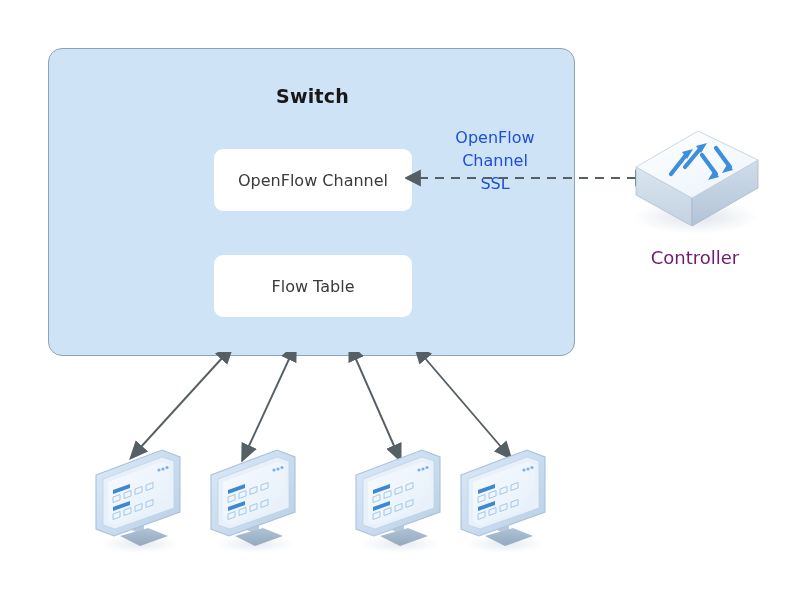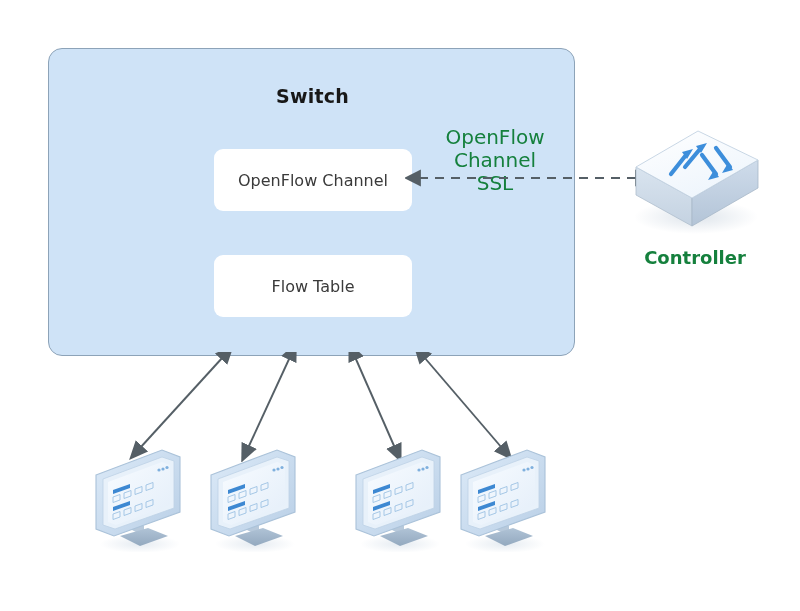--- a/index.html
+++ b/index.html
@@ -62,38 +62,38 @@
   .inner-box.channel { top: 100px; }
   .inner-box.flowtable { top: 206px; }
 
   
   .proto-label {
     position: absolute;
     left: 428px;
     top: 126px;
     width: 134px;
     text-align: center;
-    font-size: 20px;
-    color: #15803d;
+    font-size: 16px;
+    color: #1d4ed8;
     line-height: 23px;
   }
   .proto-label .l3 {
     display: block;
   }
 
   
   .controller-label {
     position: absolute;
     left: 610px;
     top: 247px;
     width: 170px;
     text-align: center;
     font-size: 18px;
-    font-weight: bold;
-    color: #15803d;
+    font-weight: normal;
+    color: #701a75;
   }
 
   
   svg { display: block; }
   .abs-svg { position: absolute; }
 </style>
 </head>
 <body>
 
 <div id="canvas">

